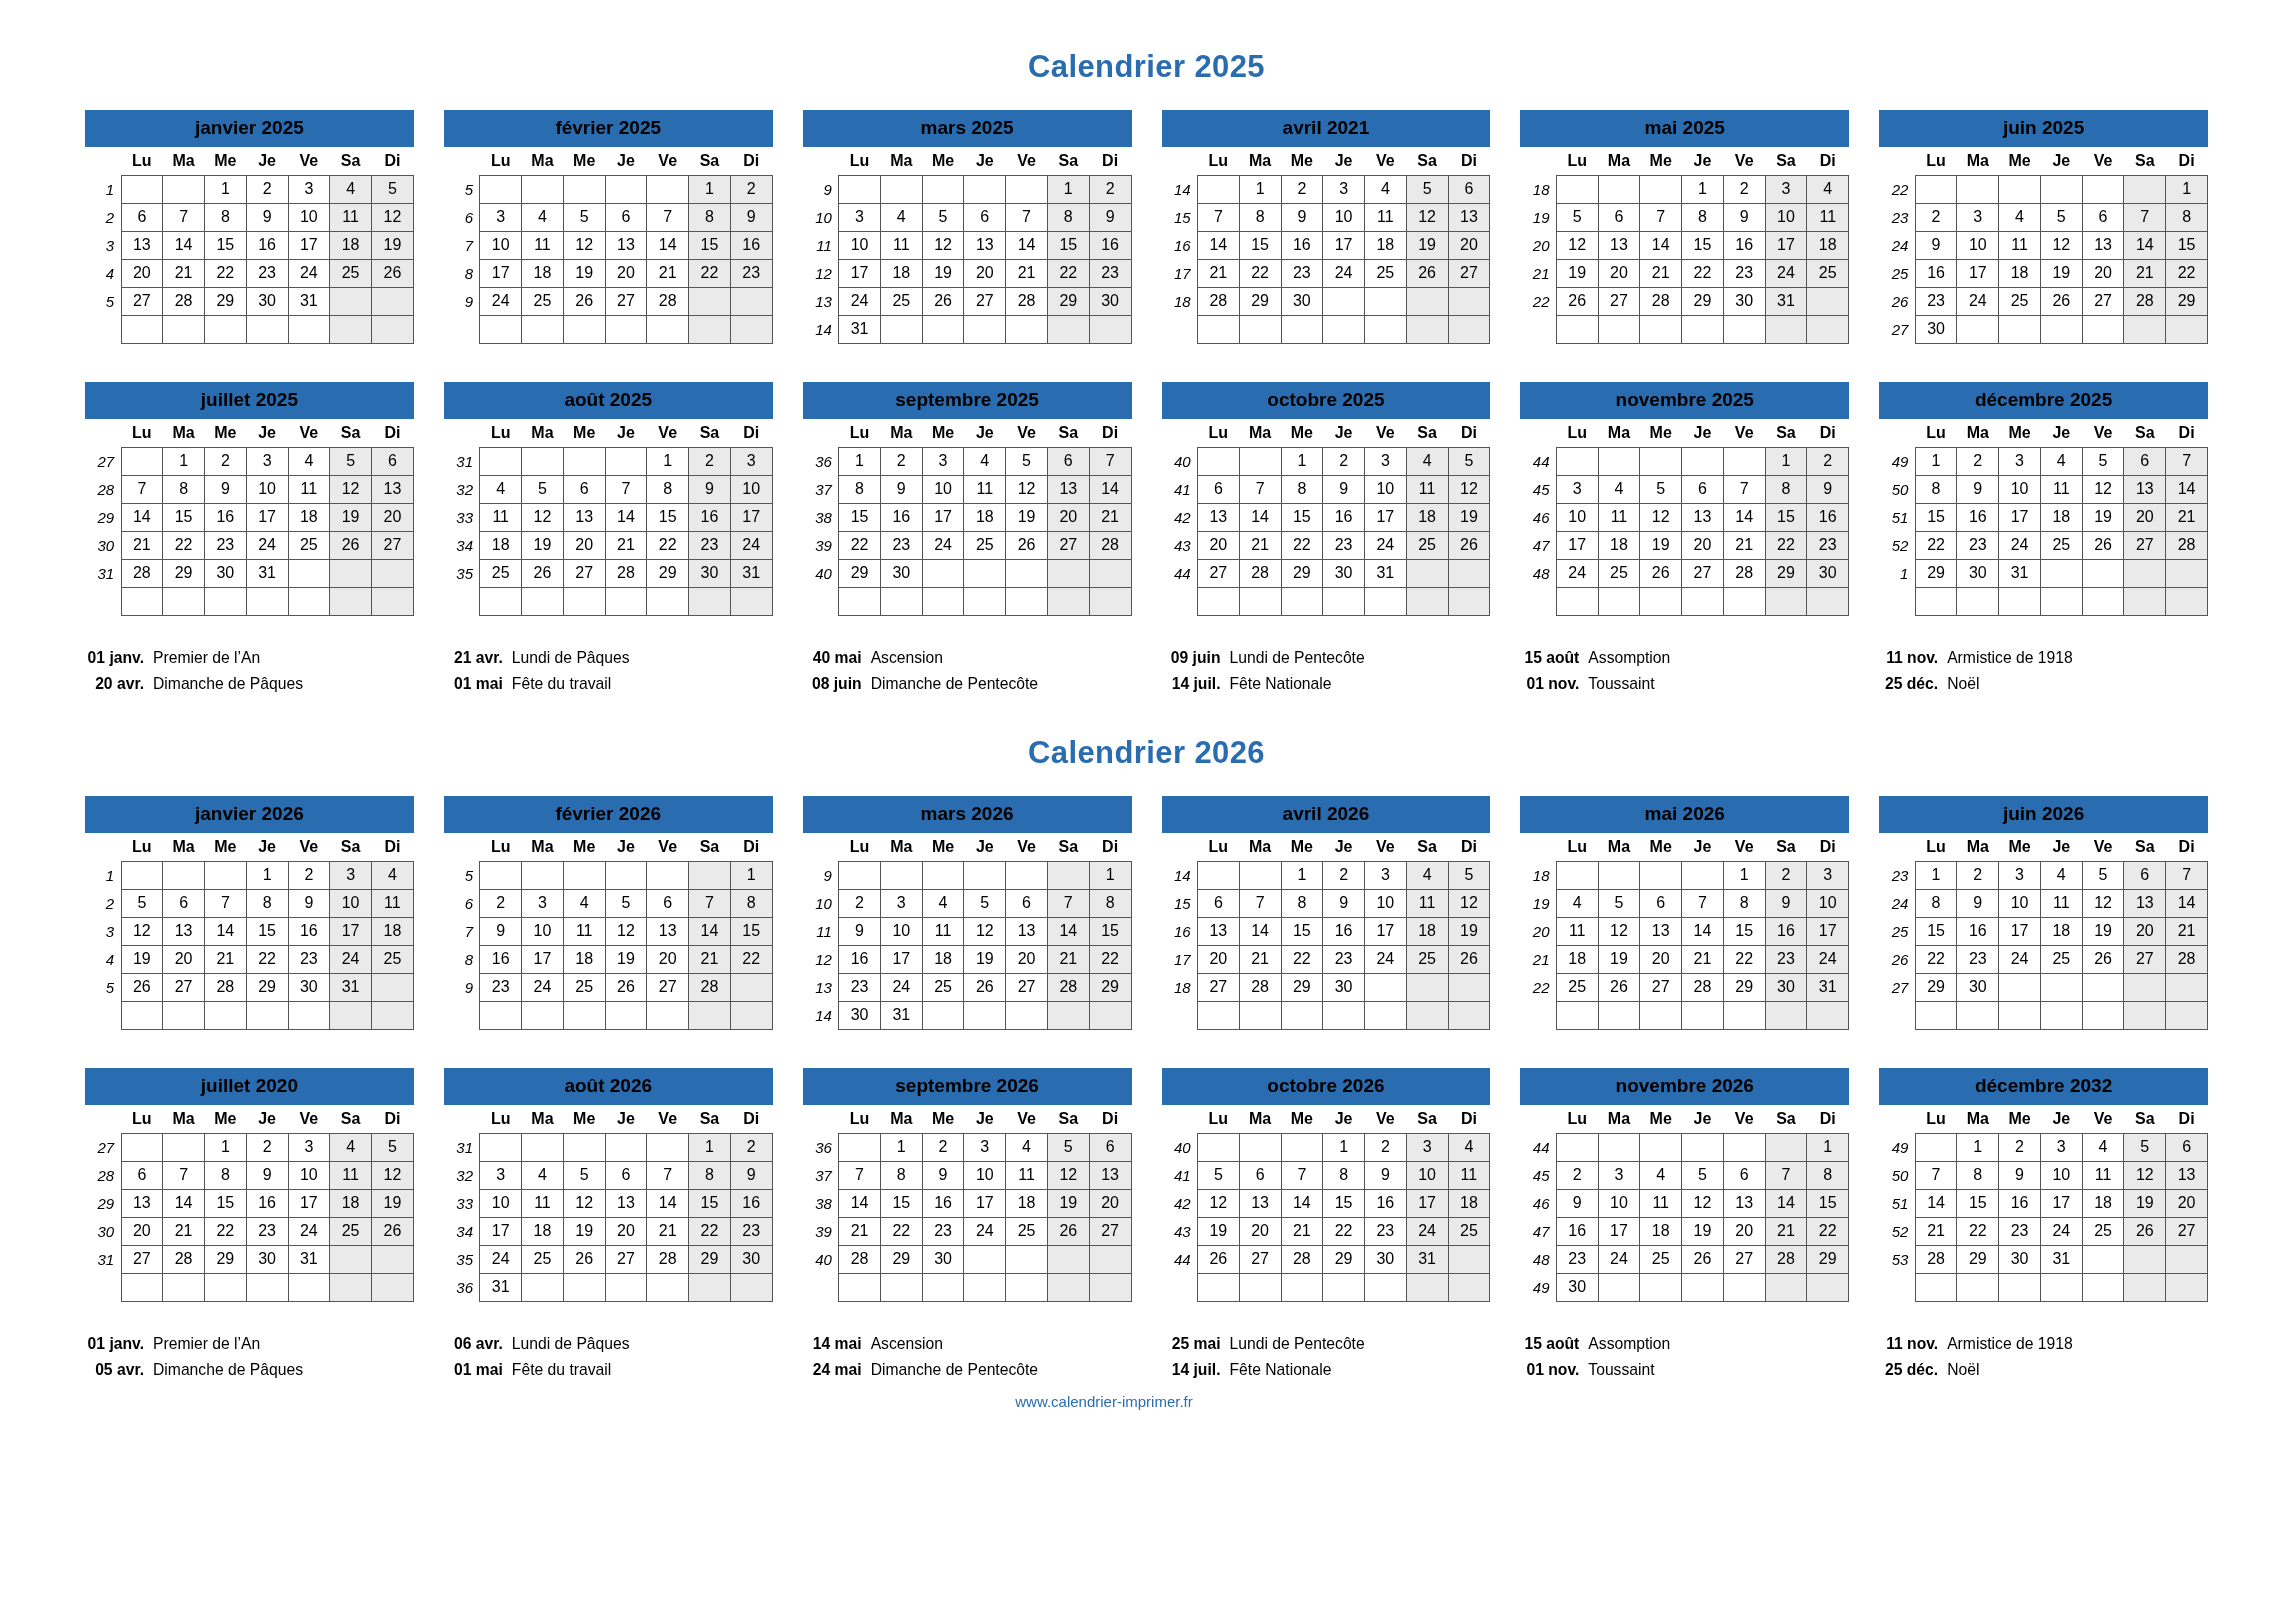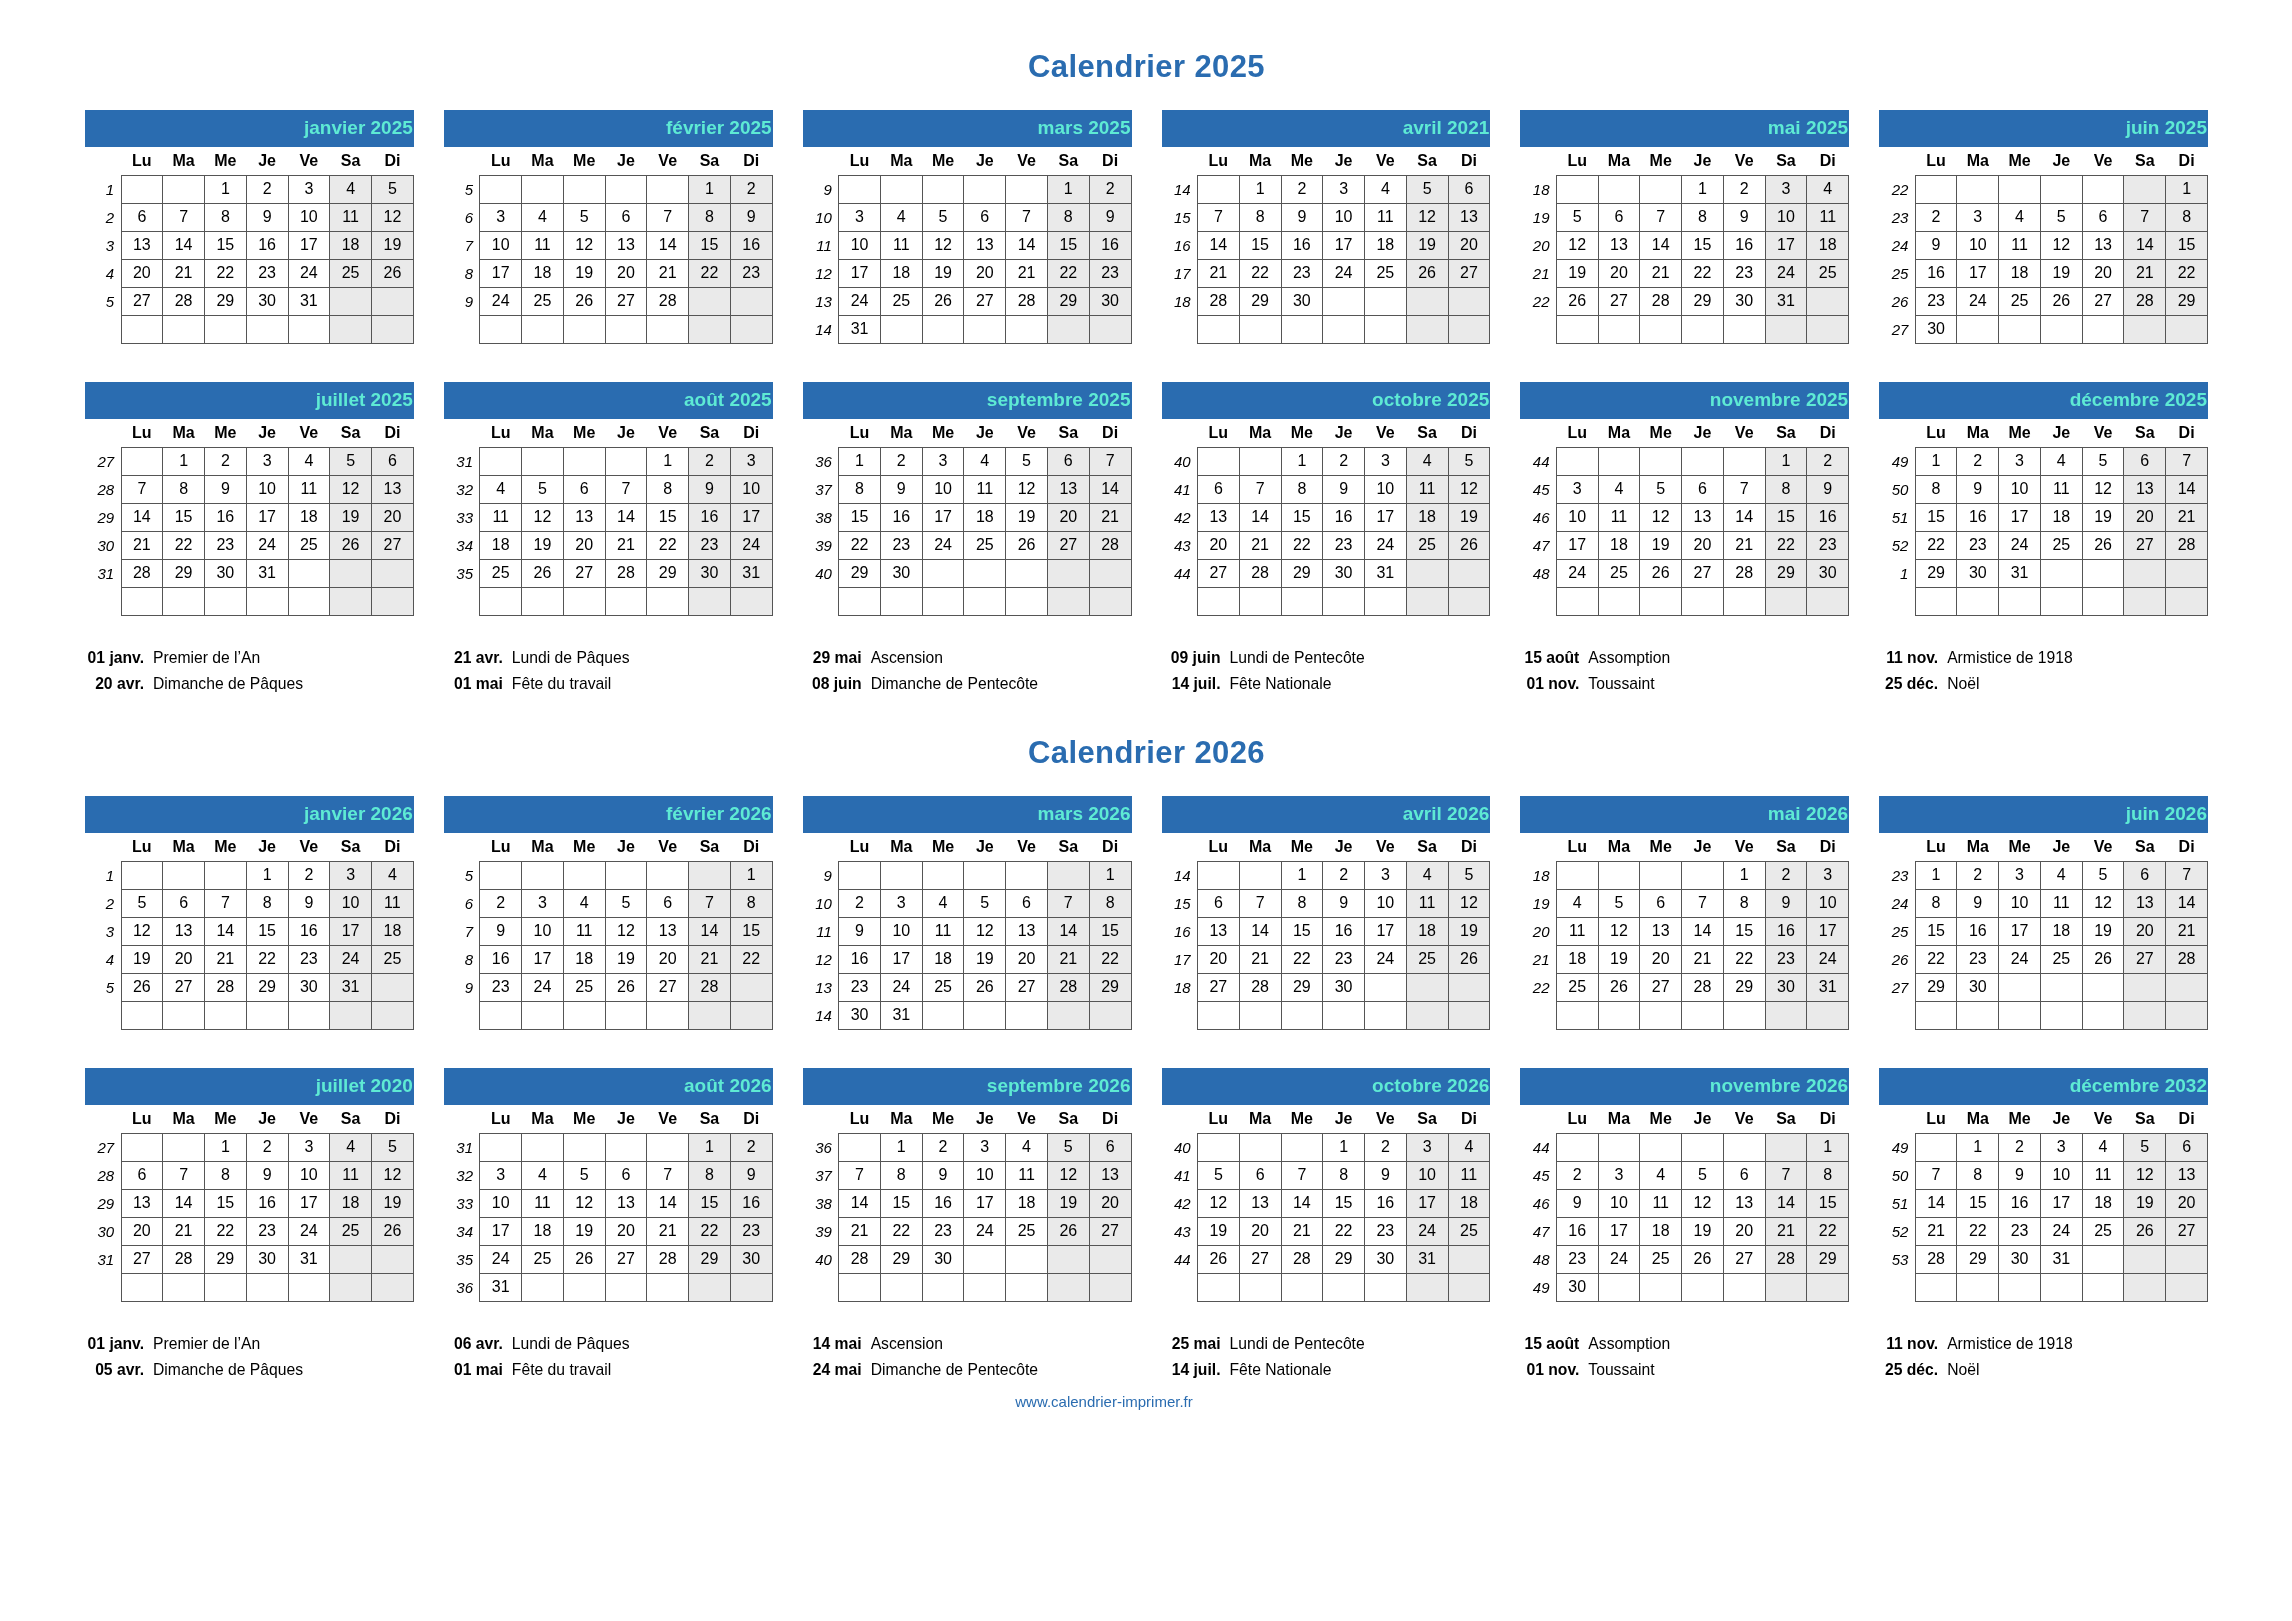--- a/index.html
+++ b/index.html
@@ -30,22 +30,22 @@
     column-gap: 30px;
     row-gap: 0;
   }
   .month-row-gap { height: 38px; }
 
   .month {
     width: 100%;
   }
   .month-header {
     background: #2a6cb0;
-    color: #5eead4;
-    text-align: right;
+    color: #000000;
+    text-align: center;
     font-weight: bold;
     font-size: 19px;
     padding: 6.3px 0 7.2px 0;
     border: 0.9px solid #2a6cb0;
   }
   table.cal {
     border-collapse: collapse;
     width: 100%;
     table-layout: fixed;
   }
@@ -1087,21 +1087,21 @@
           <span class="hol-date">21 avr.</span>
           <span class="hol-name">Lundi de Pâques</span>
         </div>
         <div class="hol-row">
           <span class="hol-date">01 mai</span>
           <span class="hol-name">Fête du travail</span>
         </div>
       </div>
       <div class="hol-col">
         <div class="hol-row">
-          <span class="hol-date">29 mai</span>
+          <span class="hol-date">40 mai</span>
           <span class="hol-name">Ascension</span>
         </div>
         <div class="hol-row">
           <span class="hol-date">08 juin</span>
           <span class="hol-name">Dimanche de Pentecôte</span>
         </div>
       </div>
       <div class="hol-col">
         <div class="hol-row">
           <span class="hol-date">09 juin</span>

